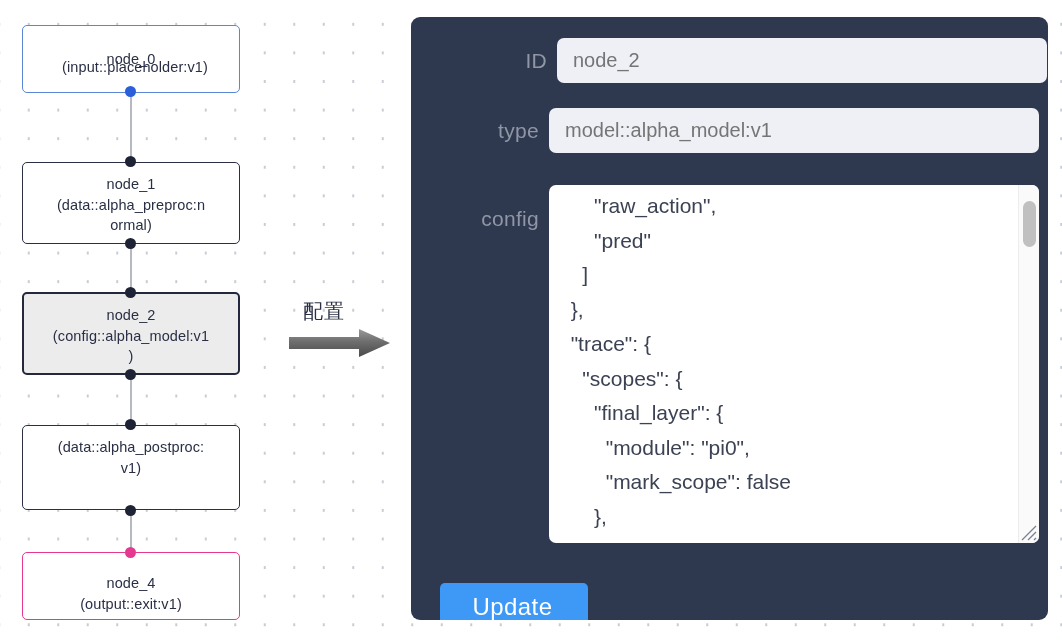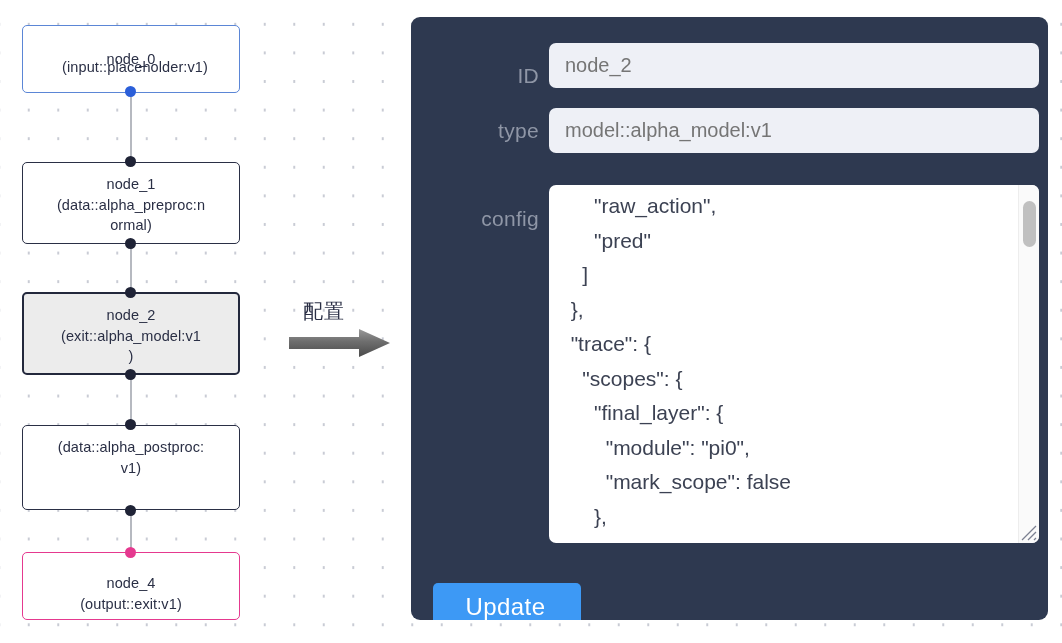--- a/index.html
+++ b/index.html
@@ -137,21 +137,21 @@
     background: #eef0f6;
     border: none;
     border-radius: 7px;
     color: #9ba1b0;
     font-size: 20px;
     font-family: "Liberation Sans", "DejaVu Sans", sans-serif;
     padding: 0 16px;
     outline: none;
   }
 
-  #row-id { left: 0px; top: 16px; width: 637px; height: 55px; align-items: flex-end; }
+  #row-id { left: 8px; top: 16px; width: 637px; height: 55px; }
   #row-id .field-label { width: 120px; margin-left: 8px; }
   #row-id .field-input { width: 490px; height: 45px; margin-left: 10px; }
 
   #row-type { left: 0px; top: 91px; width: 637px; height: 45px; border-radius: 18px; }
   #row-type .field-label { width: 120px; margin-left: 8px; }
   #row-type .field-input { width: 490px; height: 45px; margin-left: 10px; }
 
   #row-config { left: 0px; top: 168px; width: 637px; height: 370px; align-items: flex-start; }
   #row-config .field-label { width: 120px; margin-left: 8px; margin-top: 22px; }
 
@@ -206,21 +206,21 @@
     position: absolute;
     right: 1px;
     bottom: 1px;
     width: 20px;
     height: 20px;
     z-index: 3;
   }
 
   #update-button {
     position: absolute;
-    left: 22px;
+    left: 29px;
     top: 566px;
     width: 148px;
     height: 54px;
     border: none;
     border-radius: 5px;
     background: #3d99f5;
     color: #ffffff;
     font-size: 24px;
     font-family: "Liberation Sans", "DejaVu Sans", sans-serif;
     letter-spacing: 0.4px;
@@ -248,21 +248,21 @@
     </div>
 
     <div class="node" style="left:22px; top:162px; width:218px; height:82px; display:block; padding-top:11px;">
       <span class="nlabel">node_1</span>
       <span class="nlabel" style="white-space:pre-line;">(data::alpha_preproc:n
 ormal)</span>
     </div>
 
     <div class="node selected-node" style="left:22px; top:292px; width:218px; height:83px; display:block; padding-top:11px;">
       <span class="nlabel">node_2</span>
-      <span class="nlabel" style="white-space:pre-line;">(exit::alpha_model:v1
+      <span class="nlabel" style="white-space:pre-line;">(config::alpha_model:v1
 )</span>
     </div>
 
     <div class="node" style="left:22px; top:425px; width:218px; height:85px; display:block; padding-top:11px;">
       <span class="nlabel" style="white-space:pre-line;">(data::alpha_postproc:
 v1)</span>
     </div>
 
     <div class="node output-node" style="left:22px; top:552px; width:218px; height:68px; display:block; padding-top:20px;">
       <span class="nlabel">node_4</span>

